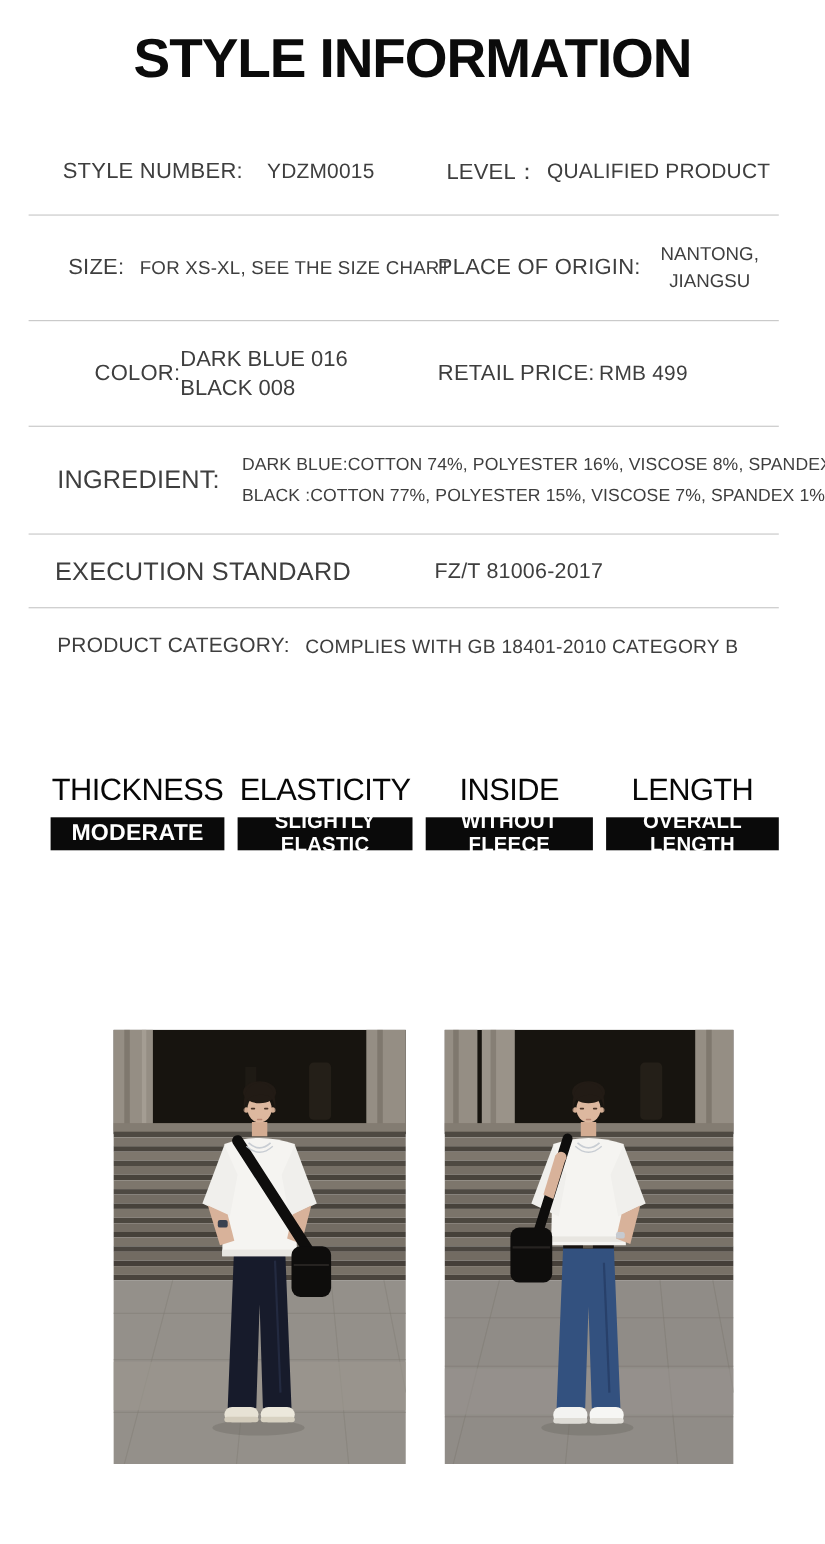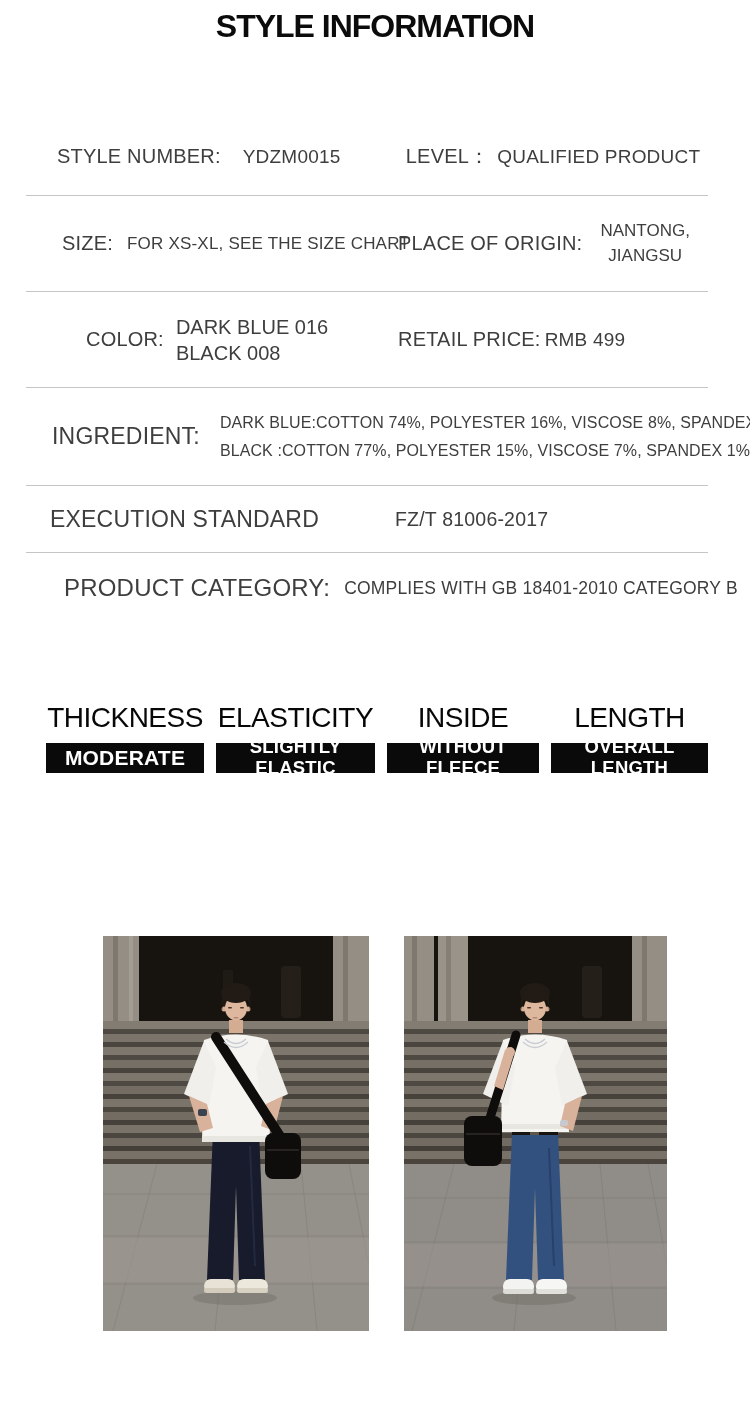--- a/index.html
+++ b/index.html
@@ -1,47 +1,47 @@
 <!DOCTYPE html>
 <html><head>
 <meta charset="utf-8">
 <style>
   html,body{margin:0;padding:0;background:#ffffff;}
   .page{position:relative;width:750px;height:1404px;background:#ffffff;overflow:hidden;
         font-family:"Liberation Sans",sans-serif;color:#3e3e3e;}
-  .title{position:absolute;top:8px;left:0;width:100%;margin:0;text-align:center;
-         font-size:32px;font-weight:700;color:#0b0b0b;letter-spacing:-1px;}
+  .title{position:absolute;top:24px;left:0;width:100%;margin:0;text-align:center;
+         font-size:50px;font-weight:700;color:#0b0b0b;letter-spacing:-1px;}
 
   
   .spec{position:absolute;left:26px;top:118px;width:682px;}
   .row{position:relative;display:flex;align-items:center;border-bottom:1px solid #c5c5c5;}
   .row:last-child{border-bottom:none;}
   .r1{height:77px;}.r2{height:95px;}.r3{height:95px;}.r4{height:97px;}.r5{height:66px;}.r6{height:70px;}
   .left{display:flex;align-items:center;}
   .right{position:absolute;left:372px;right:0;top:0;bottom:0;display:flex;align-items:center;}
   .lbl{font-size:20px;white-space:nowrap;letter-spacing:.2px;}
   .val{font-size:18px;white-space:nowrap;letter-spacing:.2px;}
   .r1 .left{padding-left:31px;gap:22px;}
   .r1 .right{gap:8px;justify-content:center;}
   .r1 .val{font-size:19px;}
   .r2 .left{padding-left:36px;gap:14px;}
   .r2 .left .val{font-size:17px;}
   .r2 .right .stack{flex:1;text-align:center;font-size:17px;line-height:1.45;}
-  .r3 .left{padding-left:60px;gap:12px;}
+  .r3 .left{padding-left:60px;gap:0;}
   .r3 .left .stack{font-size:20px;line-height:1.3;text-align:left;}
   .r3 .right{gap:4px;}
   .r3 .right .val{font-size:19px;}
   .r4 .left{padding-left:26px;gap:20px;}
   .r4 .lbl{font-size:23px;}
   .ing{font-size:16px;line-height:1.7;white-space:nowrap;letter-spacing:.1px;}
   .r5 .left{padding-left:24px;gap:76px;}
   .r5 .lbl{font-size:23px;}
   .r5 .val{font-size:19.5px;}
   .r6 .left{padding-left:26px;gap:14px;}
-  .r6 .lbl{font-size:24px;margin-left:12px;}
+  .r6 .lbl{font-size:19px;}
   .r6 .val{font-size:17.5px;}
 
   
   .attrs{position:absolute;left:46px;top:702px;width:662px;}
   .attr-grid{display:grid;grid-template-columns:158px 159px 152px 157px;column-gap:12px;}
   .attr-head{font-size:28px;font-weight:400;color:#070707;text-align:center;white-space:nowrap;
              letter-spacing:-0.5px;}
   .boxes{margin-top:9px;}
   .attr-box{height:30px;background:#0a0a0a;color:#ffffff;display:flex;flex-direction:column;
             align-items:center;justify-content:center;font-weight:700;font-size:18.5px;

